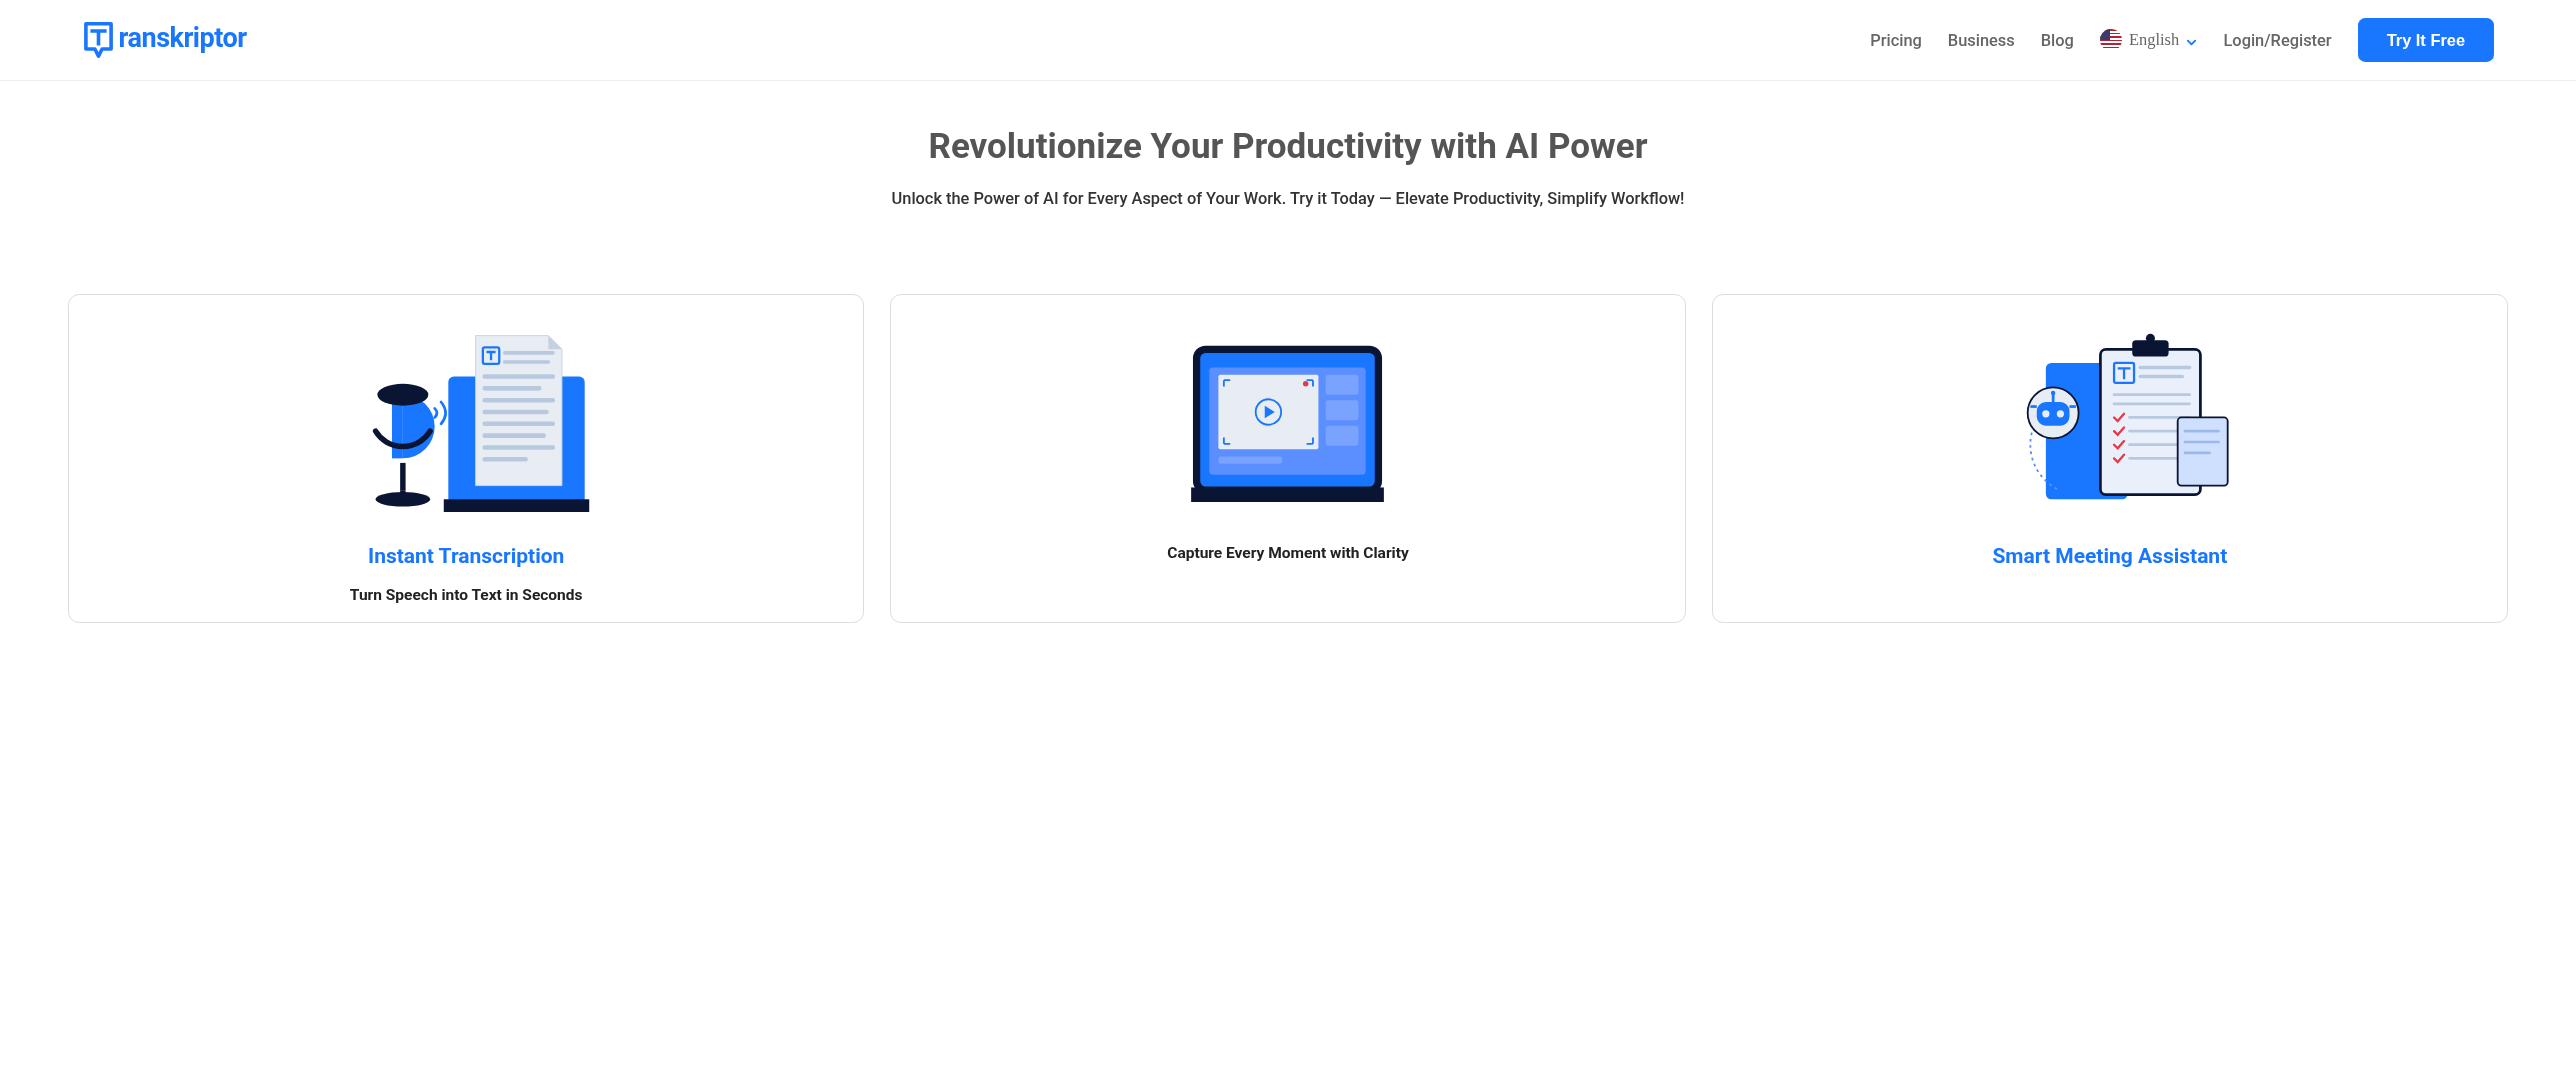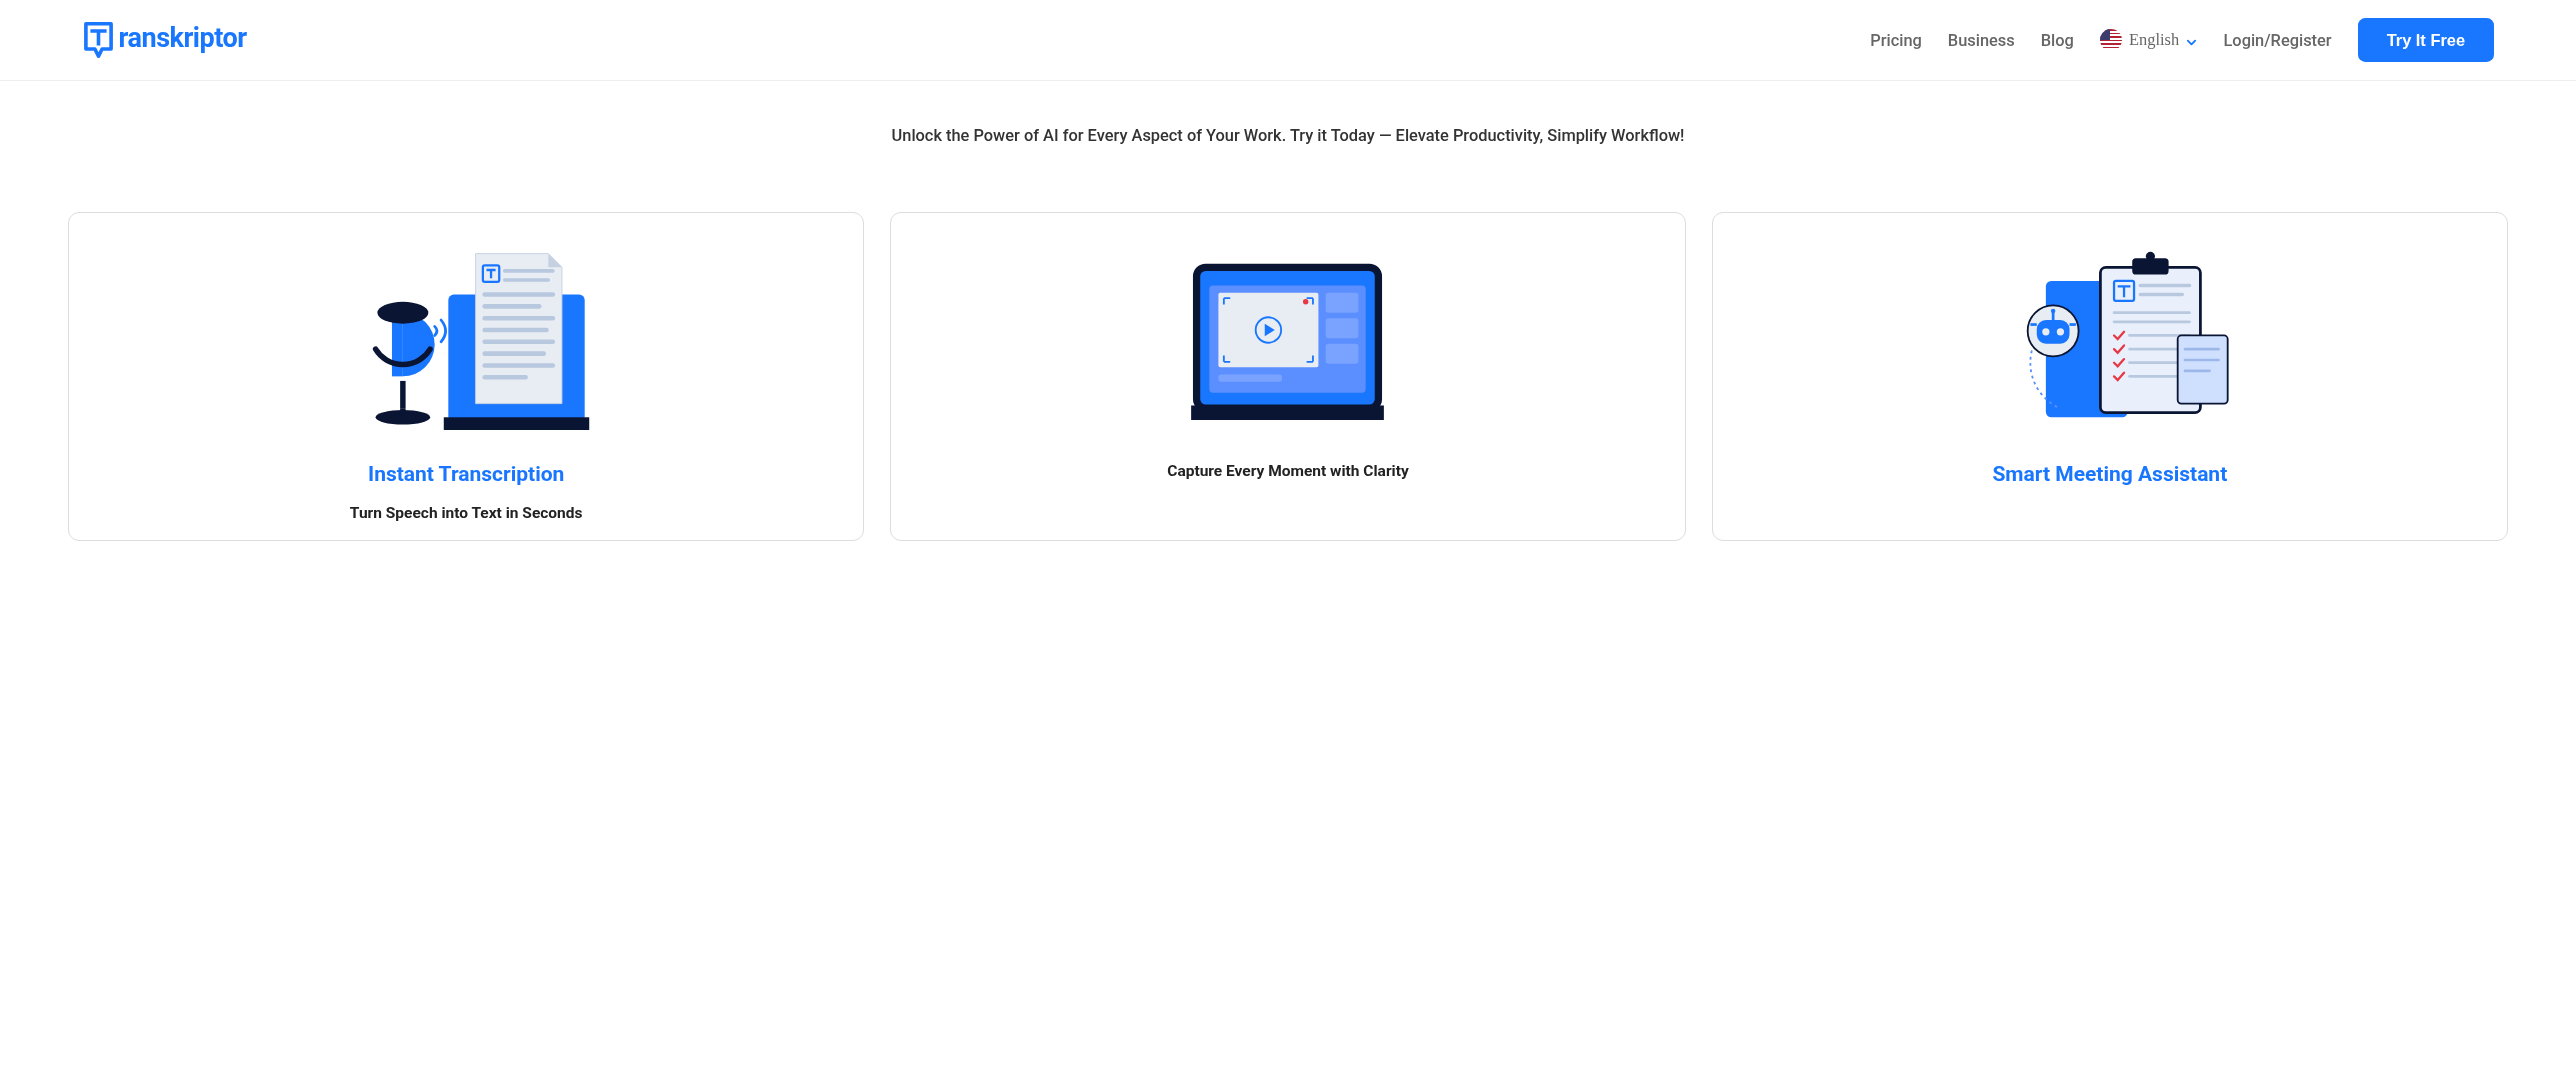--- a/index.html
+++ b/index.html
@@ -104,21 +104,21 @@
 
 .subheadline {
   font-size: 16.4px;
   color: #333;
   font-weight: 500;
 }
 
 .cards {
   display: flex;
   gap: 25.5px;
-  margin-top: 67px;
+  margin-top: 86px;
   padding: 0;
 }
 
 .card {
   flex: 1;
   border: 0.9px solid #ddd;
   border-radius: 11px;
   padding: 27px 27px 18px;
   text-align: center;
   background: #fff;
@@ -171,20 +171,21 @@
             <path d="M2 4 L6 8 L10 4" stroke="#1976ff" stroke-width="2" fill="none" stroke-linecap="round" stroke-linejoin="round"></path>
           </svg>
       </span>
     </div>
     <a class="nav-link">Login/Register</a>
     <button class="cta-button">Try It Free</button>
   </nav>
 </header>
 
 <main class="main">
+  <h1 class="headline">Revolutionize Your Productivity with AI Power</h1>
   <p class="subheadline">Unlock the Power of AI for Every Aspect of Your Work. Try it Today — Elevate Productivity, Simplify Workflow!</p>
 
   <div class="cards">
 
     <div class="card">
       <div class="card-illustration">
         <svg viewBox="0 0 300 220" width="273" height="200">
 
           <rect x="130" y="60" width="150" height="140" rx="6" fill="#1976ff"></rect>
           <rect x="125" y="195" width="160" height="14" fill="#0a1433"></rect>

